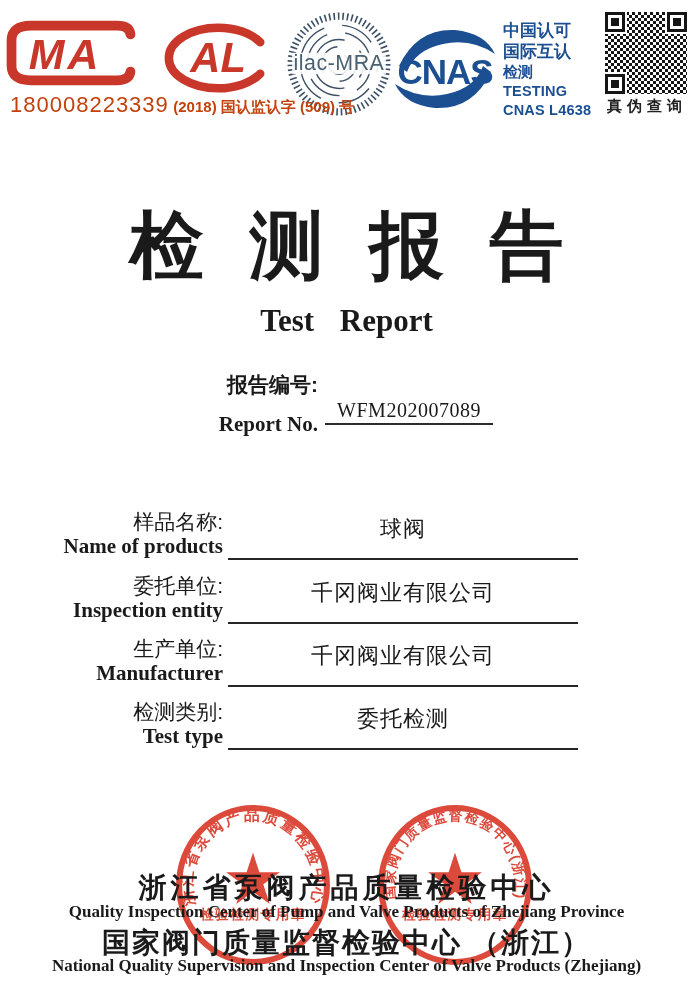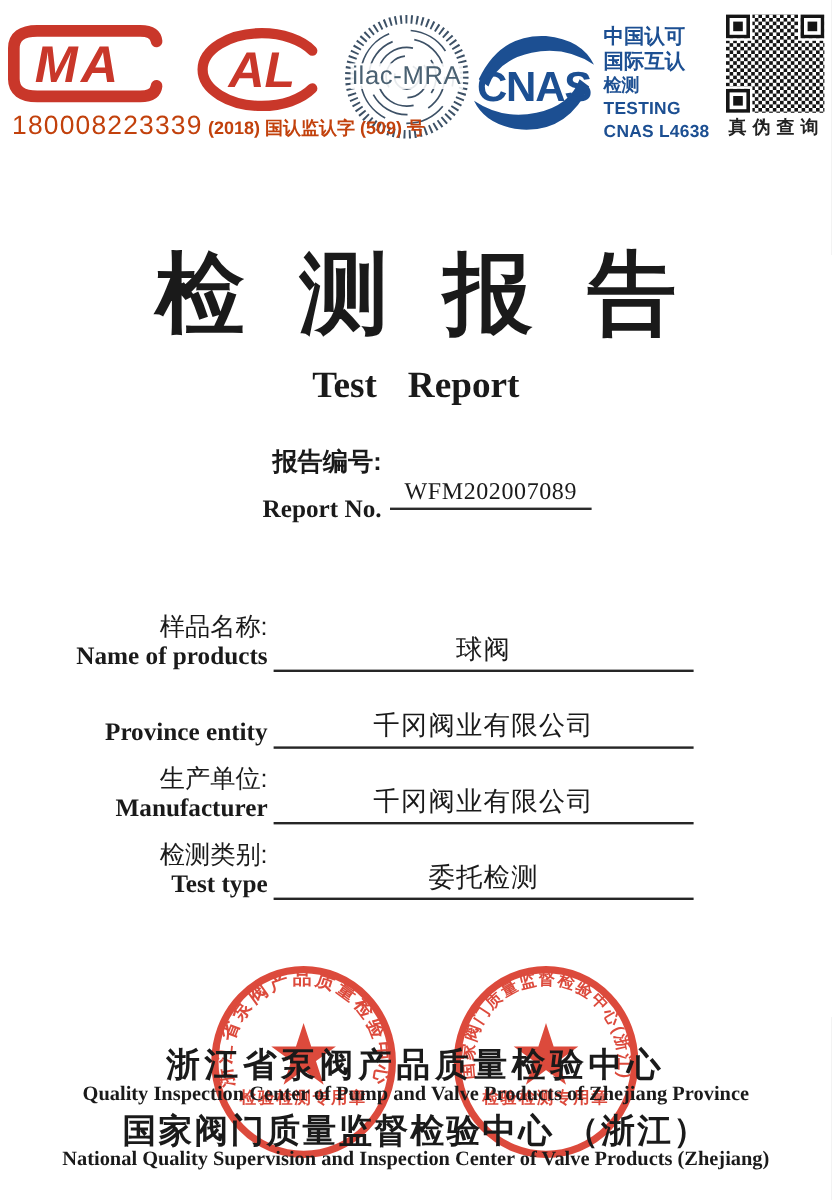--- a/index.html
+++ b/index.html
@@ -40,21 +40,21 @@
   .rpt-en{left:0;top:384px;width:318px;text-align:right;font-size:21px;font-weight:bold;margin-top:28px;}
   .rpt-line{left:325px;top:377px;width:168px;height:48px;border-bottom:2px solid #2b2b2b;
             display:flex;align-items:flex-end;justify-content:center;font-size:20px;letter-spacing:.5px;padding-bottom:1px;box-sizing:border-box;}
 
   
   .field-row{left:0;width:693px;height:64px;}
   .f-zh{position:absolute;left:0;top:0;width:223px;text-align:right;font-size:21px;font-weight:normal;
         font-family:"Liberation Sans","DejaVu Sans",sans-serif;}
   .f-en{position:absolute;left:0;top:26px;width:223px;text-align:right;font-size:21px;font-weight:bold;}
   .f-line{position:absolute;left:228px;top:0;width:350px;height:52px;border-bottom:2px solid #262626;
-          display:flex;align-items:flex-end;justify-content:center;font-size:22px;letter-spacing:1px;padding-bottom:2px;box-sizing:border-box;}
+          display:flex;align-items:flex-end;justify-content:center;font-size:22px;letter-spacing:1px;padding-bottom:14px;box-sizing:border-box;}
 
   
   .stamp{width:162px;height:162px;opacity:.92;z-index:1;}
   .stamp-1{left:172px;top:804px;}
   .stamp-2{left:374px;top:804px;}
 
   
   .footer-line{left:0;width:100%;text-align:center;z-index:2;}
   .f1zh{top:869px;font-size:28px;font-weight:bold;letter-spacing:4px;}
   .f1en{top:902px;font-size:17px;font-weight:bold;}
@@ -129,21 +129,22 @@
   <div class="abs title-en">Test Report</div>
   <div class="abs rpt-en">Report No.</div>
   <div class="abs rpt-line">WFM202007089</div>
 
   <div class="abs field-row" style="top:508px">
     <div class="f-zh">样品名称:</div>
     <div class="f-en">Name of products</div>
     <div class="f-line">球阀</div>
   </div>
   <div class="abs field-row" style="top:572px">
-    <div class="f-en">Province entity</div>
+    <div class="f-zh">委托单位:</div>
+    <div class="f-en">Inspection entity</div>
     <div class="f-line">千冈阀业有限公司</div>
   </div>
   <div class="abs field-row" style="top:635px">
     <div class="f-zh">生产单位:</div>
     <div class="f-en">Manufacturer</div>
     <div class="f-line">千冈阀业有限公司</div>
   </div>
   <div class="abs field-row" style="top:698px">
     <div class="f-zh">检测类别:</div>
     <div class="f-en">Test type</div>

